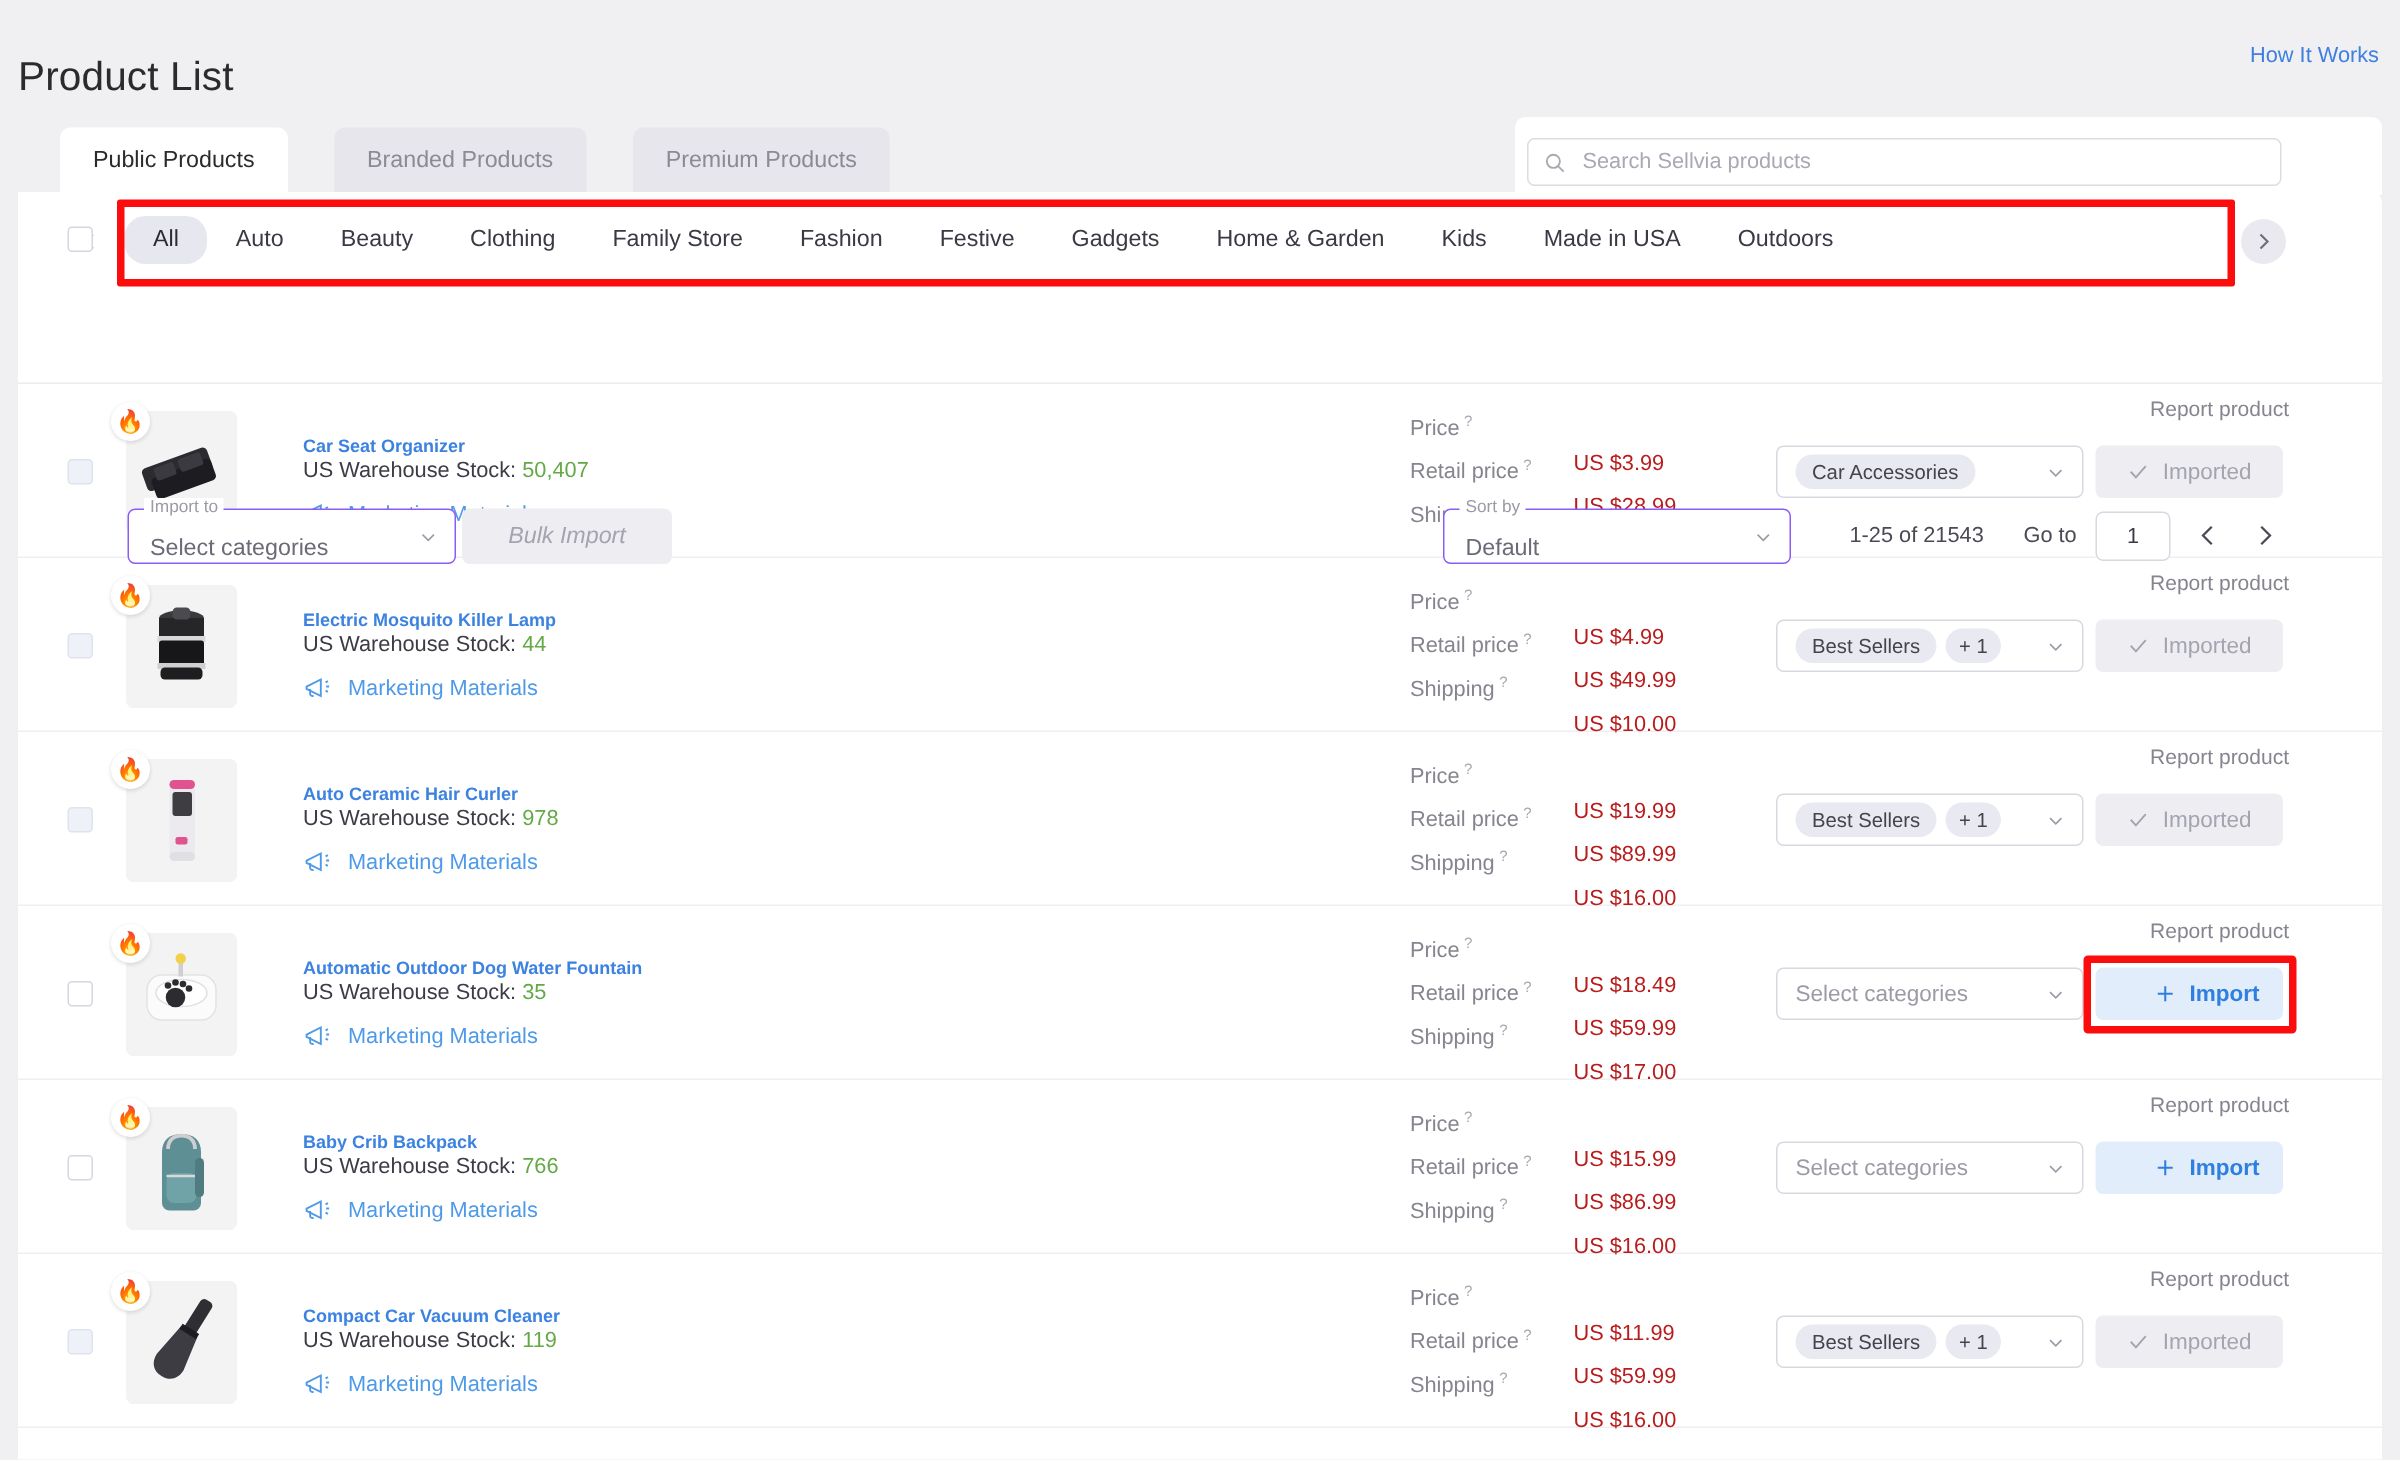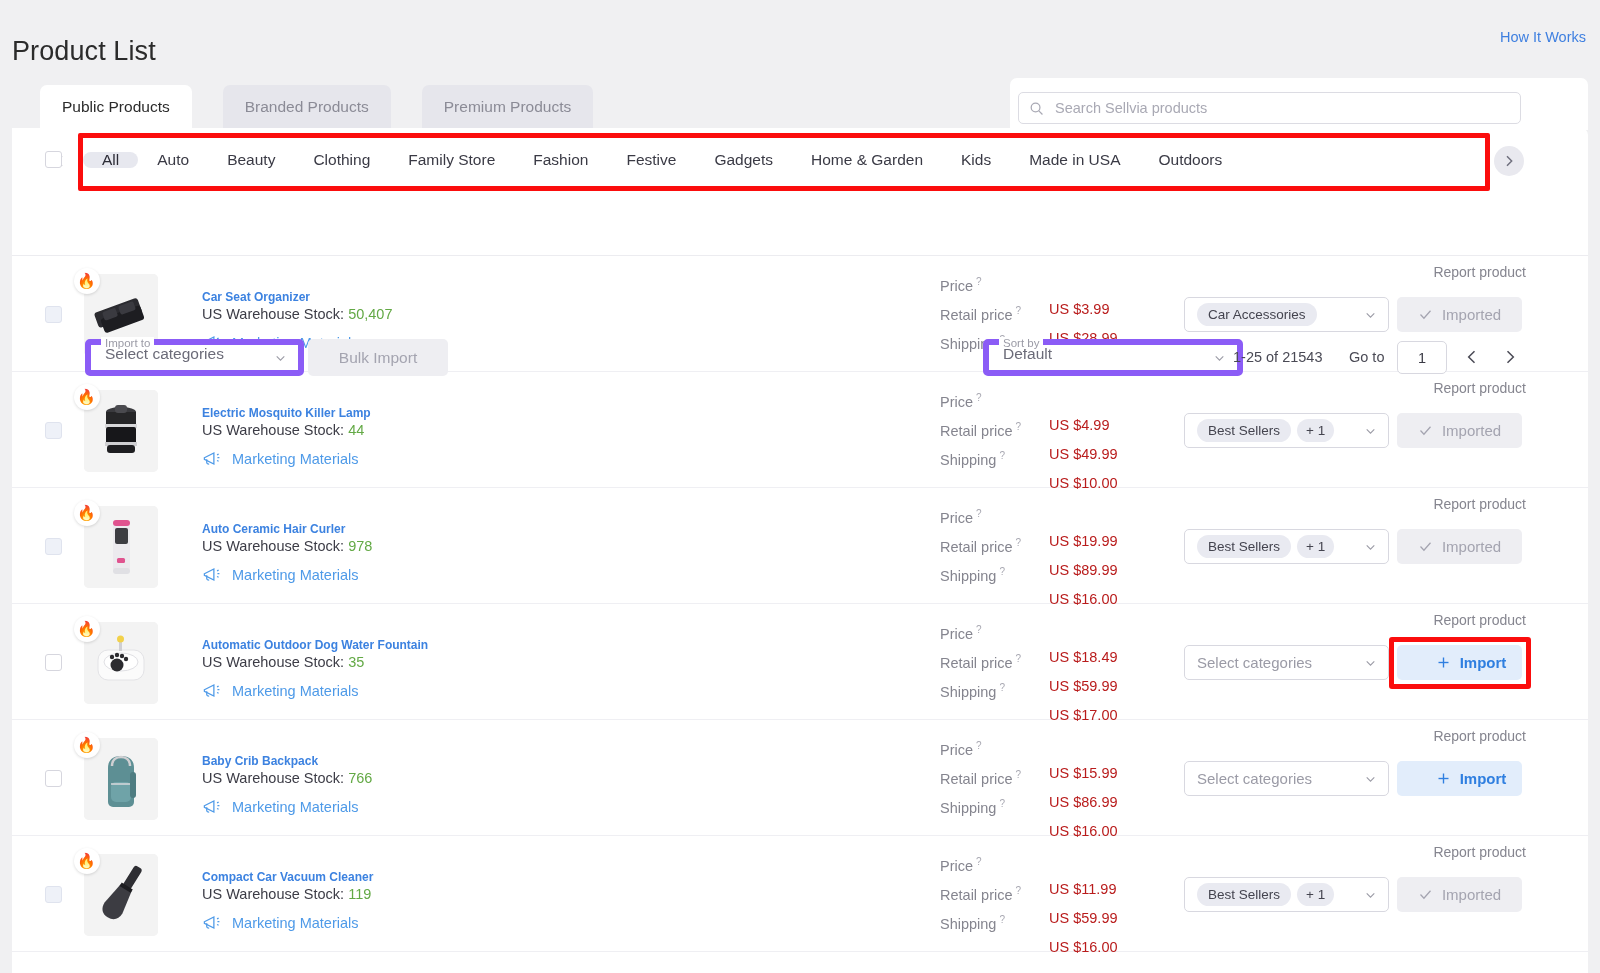--- a/index.html
+++ b/index.html
@@ -69,21 +69,21 @@
     flex: 0 0 auto; color: #9b9ba6;
   }
   .arrow-btn.right { background: #e9e9ef; color: #6f6f7d; }
   .arrow-left-pos { position: absolute; left: 33px; top: 18px; }
   .arrow-right-pos { position: absolute; left: 1482px; top: 18px; }
   .chips {
     position: absolute; left: 71px; top: 8px; width: 1400px; height: 48px;
     display: flex; align-items: center; gap: 0px;
   }
   .chip {
-    height: 16px; padding: 0 19px; display: flex; align-items: center;
+    height: 16px; padding: 16px 19px; display: flex; align-items: center;
     font-size: 15.5px; color: #3a3a45; border-radius: 14px; cursor: pointer;
     white-space: nowrap;
   }
   .chip.active { background: #e7e8ef; color: #2c2c36; }
 
   
   .hl-cats {
     position: absolute; left: 66px; top: 5px; width: 1412px; height: 58px;
     border: 5px solid #fb0d0d; border-radius: 2px; pointer-events: none; z-index: 6;
   }
@@ -94,39 +94,39 @@
     border-bottom: 1px solid #ececf0;
   }
   .cb {
     width: 17px; height: 17px; border: 1px solid #d6d6de; border-radius: 3px;
     background: #ffffff; cursor: pointer;
   }
   .cb.filled { background: #eef1f8; border-color: #dfe3ee; }
   .cb-head { position: absolute; left: 33px; top: 23px; }
 
   .fieldsel {
-    position: absolute; border: 6px solid #8b5cf6; border-radius: 5px;
-    background: #fff; display: flex; align-items: flex-start; cursor: pointer;
+    position: absolute; border: 1px solid #8b5cf6; border-radius: 5px;
+    background: #fff; display: flex; align-items: flex-end; cursor: pointer;
   }
   .fieldsel .legend {
     position: absolute; top: -8px; left: 10px; background: #fff; padding: 0 4px;
     font-size: 11.5px; color: #9b9ba6;
   }
   .fieldsel .val { font-size: 15.5px; color: #6b6b78; padding-left: 14px; }
   .chev {
     position: absolute; right: 11px; top: 50%; transform: translateY(-50%);
     width: 13px; height: 13px; color: #9b9ba6;
   }
   .sel-import { left: 73px; top: 211px; width: 219px; height: 37px; }
-  .sel-sort   { left: 971px; top: 211px; width: 260px; height: 37px; }
+  .sel-sort   { left: 950px; top: 211px; width: 232px; height: 37px; }
 
   .bulk-btn {
     position: absolute; left: 296px; top: 211px; width: 140px; height: 37px;
     background: #eeeef2; border-radius: 5px; display: flex; align-items: center;
-    justify-content: center; font-size: 15.5px; color: #a4a4b0; cursor: default;
+    justify-content: center; font-size: 15.5px; color: #a4a4b0; cursor: default; font-style: italic;
   }
 
   .pager-count {
     position: absolute; left: 1221px; top: 221px; font-size: 14.5px; color: #4a4a55;
   }
   .goto-label {
     position: absolute; left: 1337px; top: 221px; font-size: 14.5px; color: #4a4a55;
   }
   .goto-input {
     position: absolute; left: 1385px; top: 213px; width: 50px; height: 33px;

